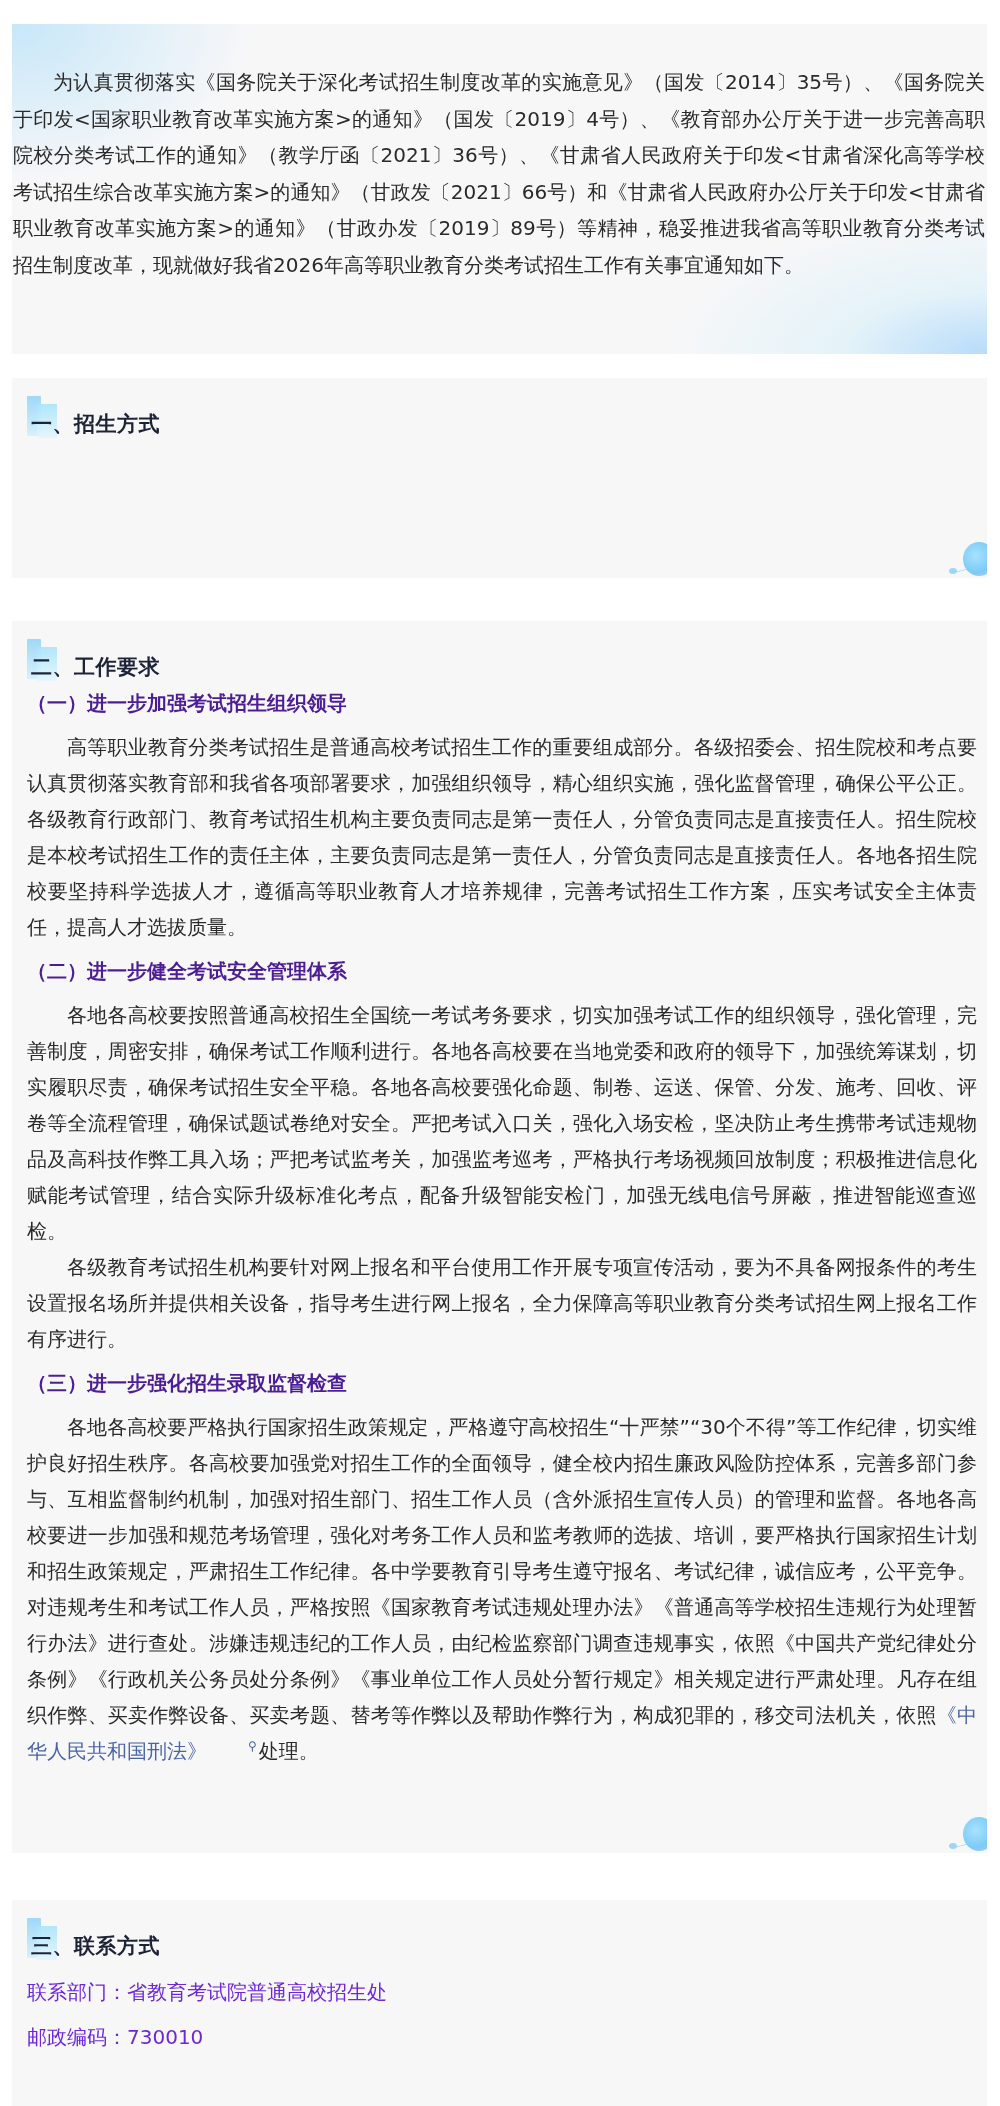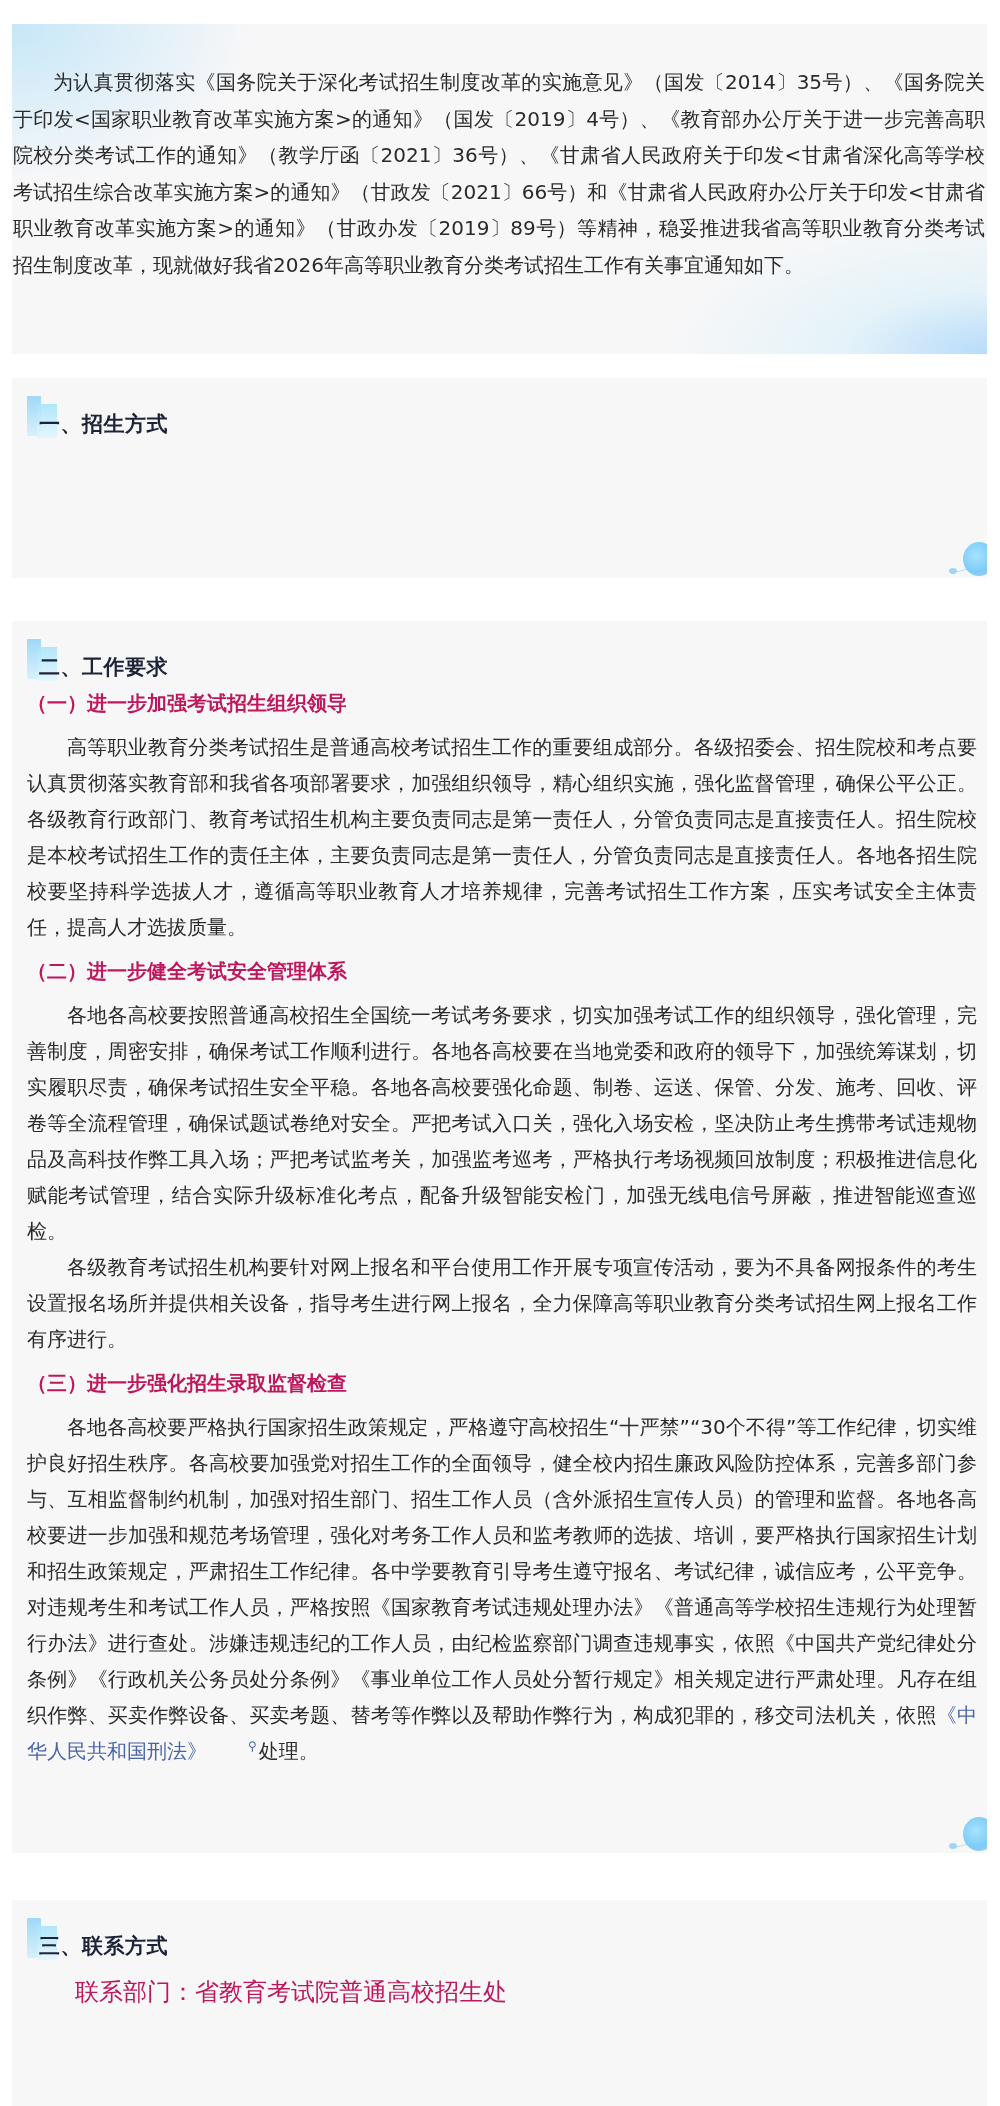--- a/index.html
+++ b/index.html
@@ -58,21 +58,21 @@
       background: linear-gradient(180deg, #9fd8f8 0%, #d8f0fc 100%);
       border-radius: 1px;
     }
     .sec-icon .b {
       position: absolute; left: 10px; top: 8px; width: 20px; height: 34px;
       background: linear-gradient(180deg, #a9e4fb 0%, #e3f6fd 100%);
       opacity: 0.9;
     }
     .sec-title {
       position: relative;
-      margin-left: 12px;
+      margin-left: 4px;
       margin-top: 14px;
       font-size: 21px;
       font-weight: bold;
       color: #1d2337;
       letter-spacing: 0.5px;
     }
 
     .body-text {
       position: absolute;
       left: 15px;
@@ -80,21 +80,21 @@
       font-size: 20px;
       line-height: 36px;
       text-align: justify;
       color: #2a2a2a;
     }
     .para { text-indent: 2em; }
     .para + .para { margin-top: 0; }
     .sub-head {
       font-size: 20px;
       font-weight: bold;
-      color: #be185d;
+      color: #4c1d95;
       line-height: 36px;
       margin: 8px 0 8px 0;
       text-indent: 0;
     }
     .link { color: #4a64a6; cursor: pointer; }
     .search-sup {
       display: inline-block;
       font-size: 12px;
       color: #4a64a6;
       vertical-align: super;
@@ -118,24 +118,23 @@
       width: 8px; height: 6px; border-radius: 50%;
       background: #9fd6f5;
     }
     .orb .line {
       position: absolute; left: -6px; top: 26px;
       width: 30px; height: 1px; background: #a9d8f3;
       transform: rotate(-14deg);
     }
 
     .contact-line {
-      font-size: 24px;
+      font-size: 20px;
       line-height: 45px;
-      color: #be185d;
-      margin-left: 48px;
+      color: #6d28d9;
     }
   </style>
 </head>
 <body>
 
 <div class="card intro">
   <p class="intro-text">为认真贯彻落实《国务院关于深化考试招生制度改革的实施意见》（国发〔2014〕35号）、《国务院关于印发&lt;国家职业教育改革实施方案&gt;的通知》（国发〔2019〕4号）、《教育部办公厅关于进一步完善高职院校分类考试工作的通知》（教学厅函〔2021〕36号）、《甘肃省人民政府关于印发&lt;甘肃省深化高等学校考试招生综合改革实施方案&gt;的通知》（甘政发〔2021〕66号）和《甘肃省人民政府办公厅关于印发&lt;甘肃省职业教育改革实施方案&gt;的通知》（甘政办发〔2019〕89号）等精神，稳妥推进我省高等职业教育分类考试招生制度改革，现就做好我省2026年高等职业教育分类考试招生工作有关事宜通知如下。</p>
 </div>
 
 <div class="card s1">
@@ -182,14 +181,15 @@
 <div class="card s3">
   <div class="sec-head" style="top:18px;justify-content:center;">
     <div class="sec-icon">
         <div class="a"></div>
         <div class="b"></div>
       </div>
     <h2 class="sec-title">三、联系方式</h2>
   </div>
   <div class="body-text" style="top:70px;">
     <p class="contact-line">联系部门：省教育考试院普通高校招生处</p>
+    <p class="contact-line">邮政编码：730010</p>
   </div>
 </div>
 
 </body></html>

